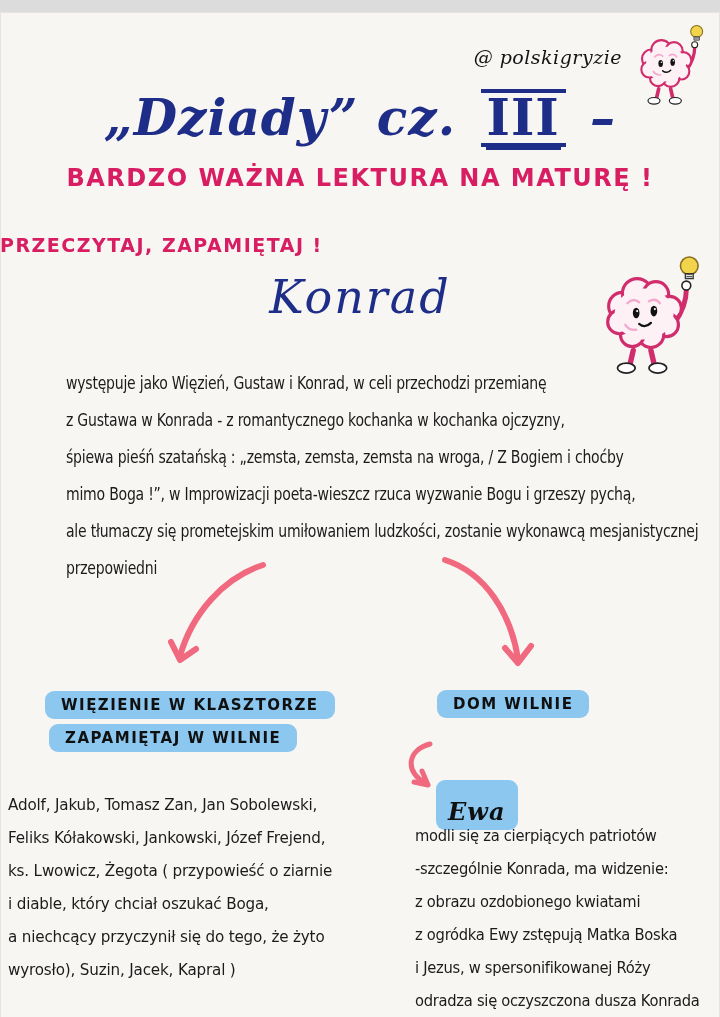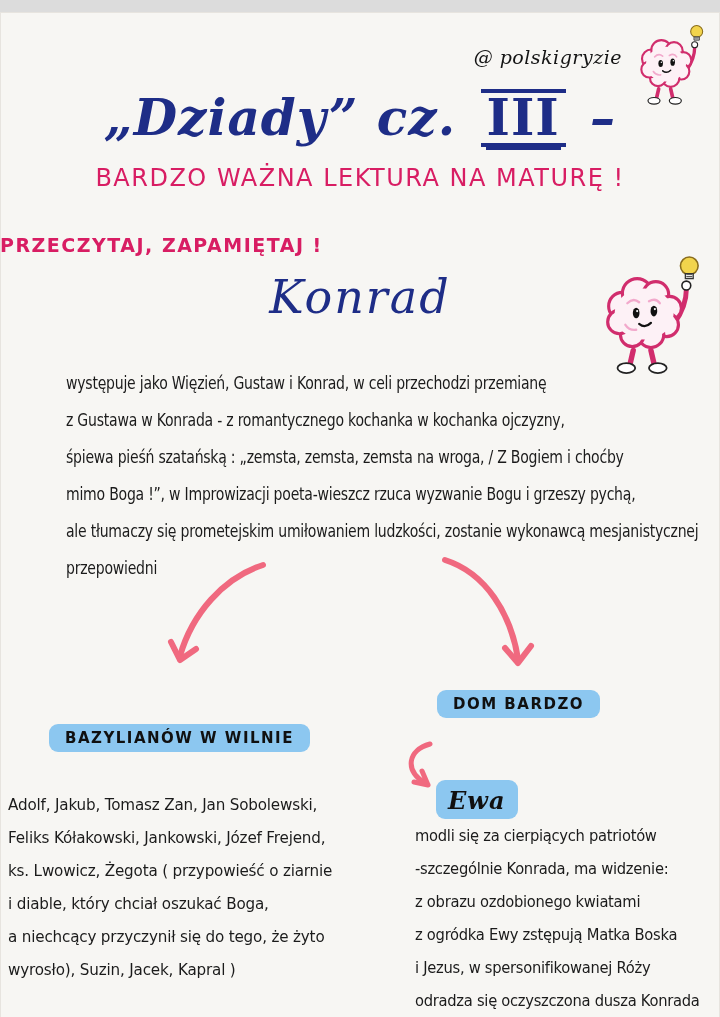--- a/index.html
+++ b/index.html
@@ -27,21 +27,21 @@
     font-family:"DejaVu Serif", serif; font-style:italic; font-weight:700;
     font-size:50px; color:var(--navy); letter-spacing:1px;
   }
   .title .numeral{
     display:inline-block; font-style:normal; padding:0 6px; line-height:1.0;
     border-top:4px solid var(--navy); border-bottom:4px solid var(--navy);
     box-shadow:0 8px 0 -5px var(--navy); margin:0 6px;
   }
   .banner{
     position:absolute; top:152px; left:0; width:100%; text-align:center;
-    font-weight:400; font-size:24px; color:var(--magenta); letter-spacing:1.5px;
+    font-weight:700; font-size:24px; color:var(--magenta); letter-spacing:1.5px;
   }
   .cta{
     position:absolute; top:222px; left:0; width:100%; text-align:left;
     font-weight:700; font-size:19px; color:var(--magenta); letter-spacing:1.5px;
   }
   .character{
     position:absolute; top:258px; left:0; width:100%; text-align:center;
     font-family:"DejaVu Serif", serif; font-style:italic; font-weight:400;
     font-size:46px; color:var(--navy); letter-spacing:2px;
   }
@@ -56,21 +56,21 @@
     position:absolute; background:var(--highlight-blue); border-radius:9px;
     font-weight:700; font-size:15px; letter-spacing:1.5px; color:#101010;
     padding:5px 16px; white-space:nowrap;
   }
   .tag-l1{left:45px;  top:679px;}
   .tag-l2{left:49px;  top:712px;}
   .tag-r1{left:437px; top:678px;}
   .tag-r2{left:451px; top:711px;}
   .tag-ewa{
     left:436px; top:768px; font-family:"DejaVu Serif", serif; font-style:italic;
-    font-weight:700; font-size:24px; letter-spacing:1px; padding:6px 12px 4px;
+    font-weight:700; font-size:24px; letter-spacing:1px; padding:17px 12px 4px;
   }
   .col{position:absolute; white-space:nowrap;}
   .col-left{
     left:8px; top:776px; width:430px;
     transform:scaleX(.92); transform-origin:left top;
     font-size:16.5px; letter-spacing:-.2px; line-height:33px;
   }
   .col-right{
     left:415px; top:808px; width:320px;
     transform:scaleX(.95); transform-origin:left top;
@@ -165,22 +165,23 @@
     </g>
   </svg>
 
   <svg class="ewa-arrow" width="48" height="52" viewBox="0 0 48 52">
     <g stroke="var(--arrow-pink)" stroke-width="5" fill="none" stroke-linecap="round" stroke-linejoin="round">
       <path d="M32 4 C 10 10, 6 30, 27 43"></path>
       <path d="M30 45 L 16 42 M30 45 L 24 31"></path>
     </g>
   </svg>
 
-  <div class="tag tag-l2">BAZYLIANÓW W WILNIE</div>
-  <div class="tag tag-r1">DOM BARDZO</div>
+  <div class="tag tag-l1">WIĘZIENIE W KLASZTORZE</div>
+  <div class="tag tag-l2">ZAPAMIĘTAJ W WILNIE</div>
+  <div class="tag tag-r1">DOM WILNIE</div>
   <div class="tag tag-ewa">Ewa</div>
 
   <div class="col col-left">
     <div>Adolf, Jakub, Tomasz Zan, Jan Sobolewski,</div>
     <div>Feliks Kółakowski, Jankowski, Józef Frejend,</div>
     <div>ks. Lwowicz, Żegota ( przypowieść o ziarnie</div>
     <div>i diable, który chciał oszukać Boga,</div>
     <div>a niechcący przyczynił się do tego, że żyto</div>
     <div>wyrosło), Suzin, Jacek, Kapral )</div>
   </div>

